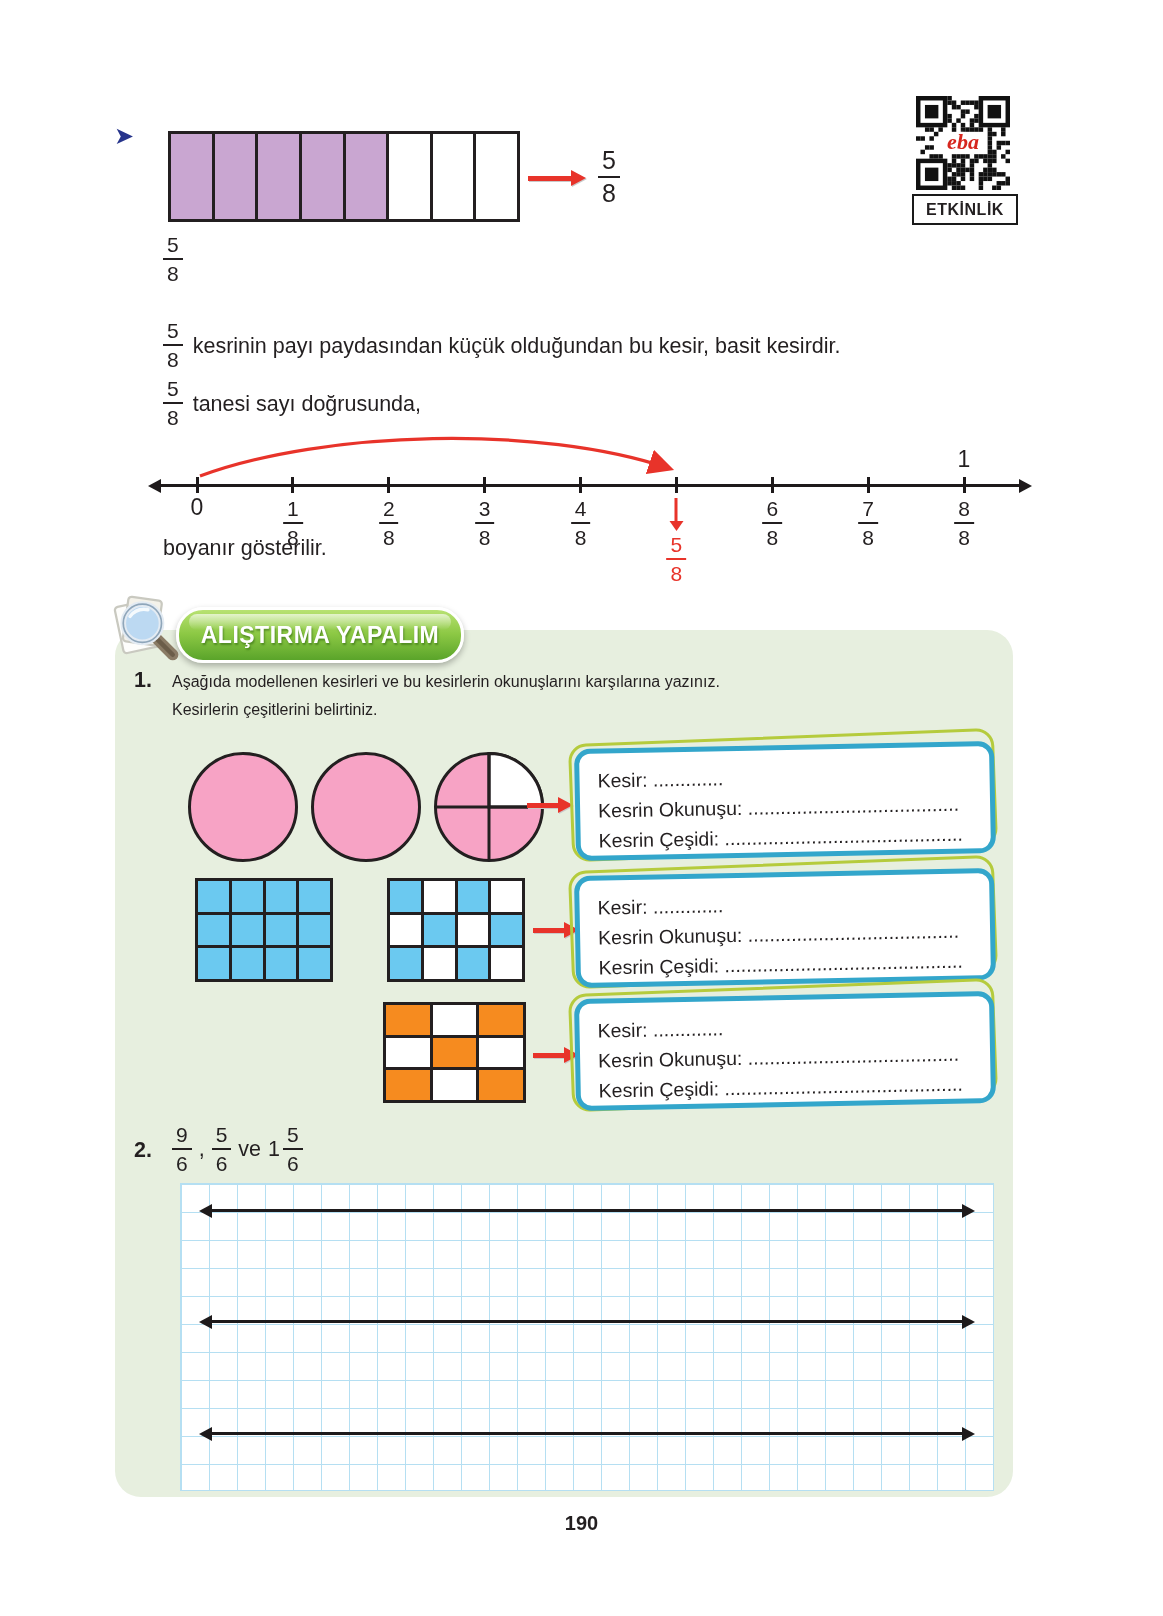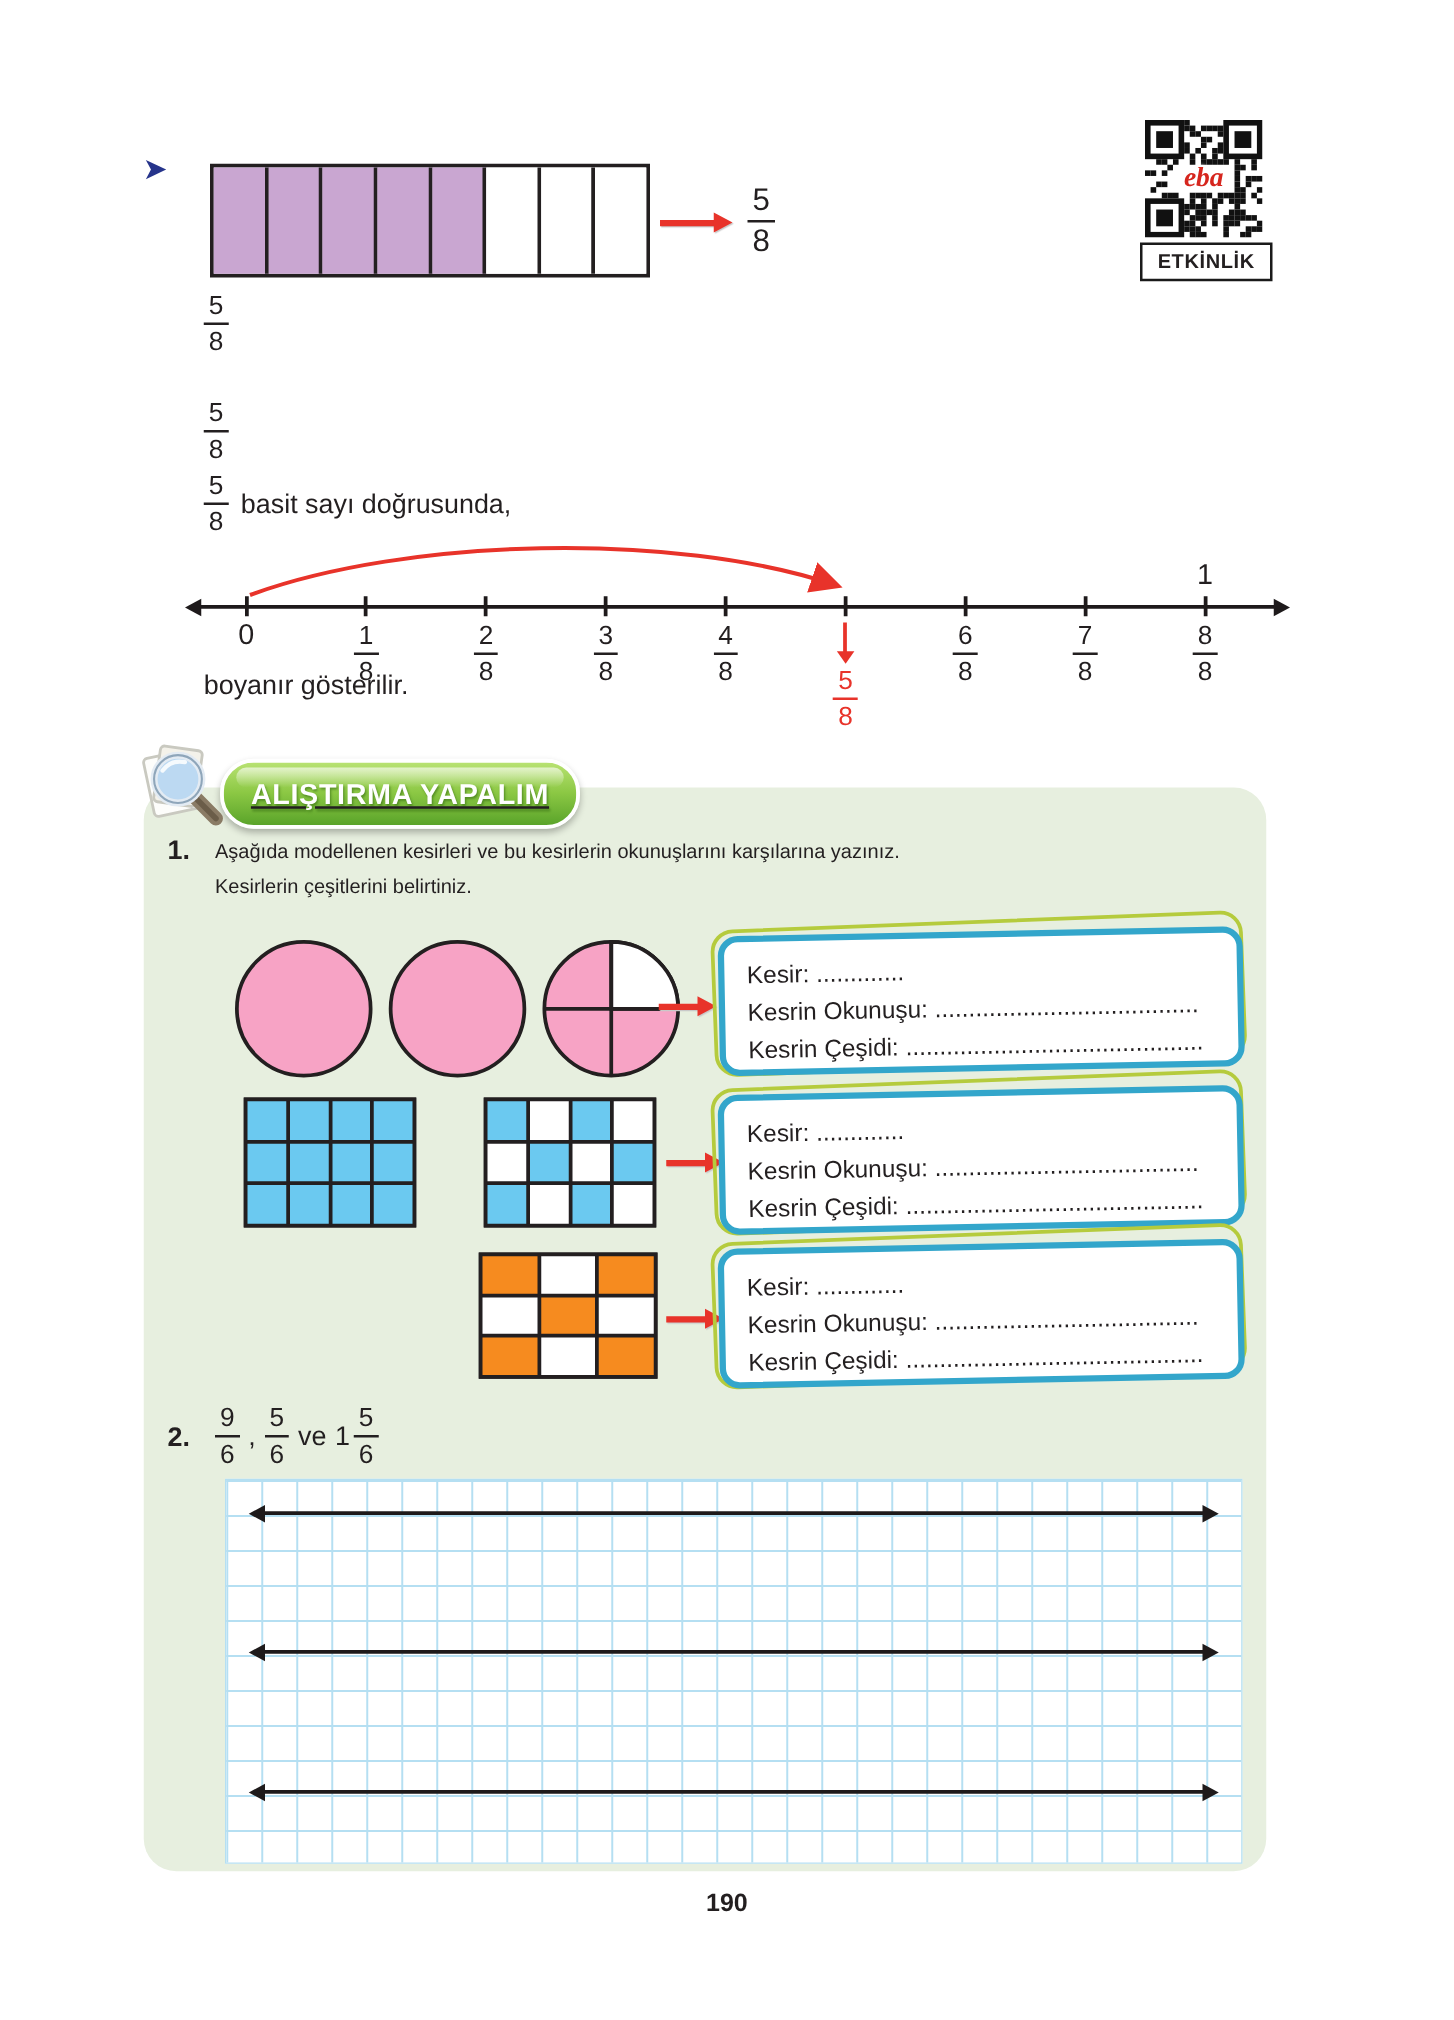--- a/index.html
+++ b/index.html
@@ -260,27 +260,27 @@
   <p class="para" style="left:120px;top:234px;width:906px;margin:0;">
     <span class="pfrac indent"><span class="frac">
           <span class="fnum">5</span>
           <span class="fden">8</span>
         </span></span>
   </p>
   <p class="para" style="left:120px;top:320px;width:906px;margin:0;">
     <span class="pfrac indent"><span class="frac">
           <span class="fnum">5</span>
           <span class="fden">8</span>
-        </span></span>
+        </span></span><span>kesrinin payı paydasından küçük olduğundan bu kesir, basit kesirdir.</span>
   </p>
   <p class="para" style="left:120px;top:378px;width:906px;margin:0;">
     <span class="pfrac indent"><span class="frac">
           <span class="fnum">5</span>
           <span class="fden">8</span>
-        </span></span><span>basit sayı doğrusunda,</span>
+        </span></span><span>tanesi sayı doğrusunda,</span>
   </p>
 
   <div class="abs" style="left:150px;top:430px;width:880px;height:150px;">
     <svg class="abs" style="left:0;top:0;" width="880" height="140">
       <defs>
         <marker id="arrowred" viewBox="0 0 10 10" refX="7.5" refY="5" markerWidth="8" markerHeight="8" orient="auto">
           <path d="M0 0 L10 5 L0 10 z" fill="#e8332a"></path>
         </marker>
       </defs>
       <path d="M 50 46 C 175 0, 390 -5, 518 38" fill="none" stroke="#e8332a" stroke-width="3.2" marker-end="url(#arrowred)"></path>
@@ -329,21 +329,21 @@
           <span class="fnum">8</span>
           <span class="fden">8</span>
         </span></div>
       <div class="nl-one" style="left: 814px;">1</div>
     </div>
 
   <p class="abs" style="left:163px;top:536px;margin:0;font-size:21.5px;">boyanır gösterilir.</p>
 
   <div class="panel" style="left:115px;top:630px;width:898px;height:867px;"></div>
 
-  <div class="pill" style="left:176px;top:607px;width:282px;height:50px;text-decoration:underline;">
+  <div class="pill" style="left:176px;top:607px;width:282px;height:50px;">
     <span class="pill-label">ALIŞTIRMA YAPALIM</span>
   </div>
   <svg class="abs" style="left:112px;top:594px;" width="72" height="72" viewBox="0 0 64 64">
     <rect x="6" y="8" width="34" height="42" rx="3" fill="#fdfdfb" stroke="#c9c9c0" stroke-width="2" transform="rotate(-12 23 29)"></rect>
     <rect x="12" y="4" width="30" height="40" rx="3" fill="#f4f2ea" stroke="#c9c9c0" stroke-width="2" transform="rotate(8 27 24)"></rect>
     <line x1="39" y1="39" x2="54" y2="54" stroke="#8a7b65" stroke-width="10" stroke-linecap="round"></line>
     <line x1="39" y1="39" x2="54" y2="54" stroke="#6b5d49" stroke-width="4" stroke-linecap="round"></line>
     <circle cx="27" cy="26" r="17" fill="#bcd9f2" stroke="#e3ebf3" stroke-width="5"></circle>
     <circle cx="27" cy="26" r="17" fill="none" stroke="#8fa6ba" stroke-width="1.5"></circle>
     <path d="M16 20 Q 22 12 32 14" stroke="#ffffff" stroke-width="3" fill="none" opacity=".85" stroke-linecap="round"></path>

